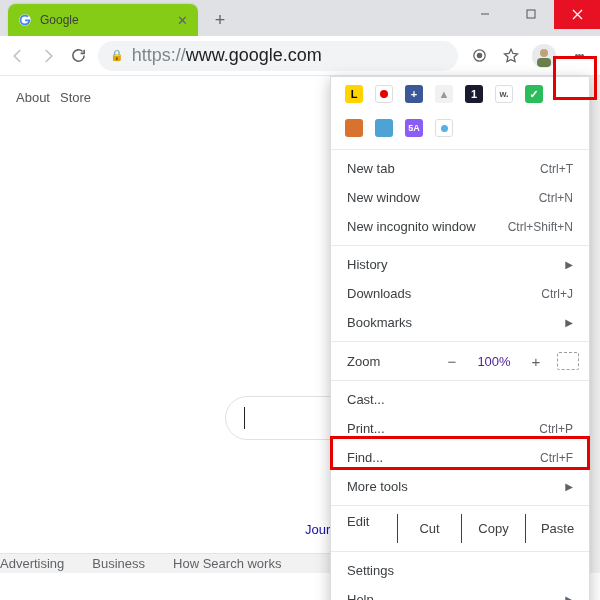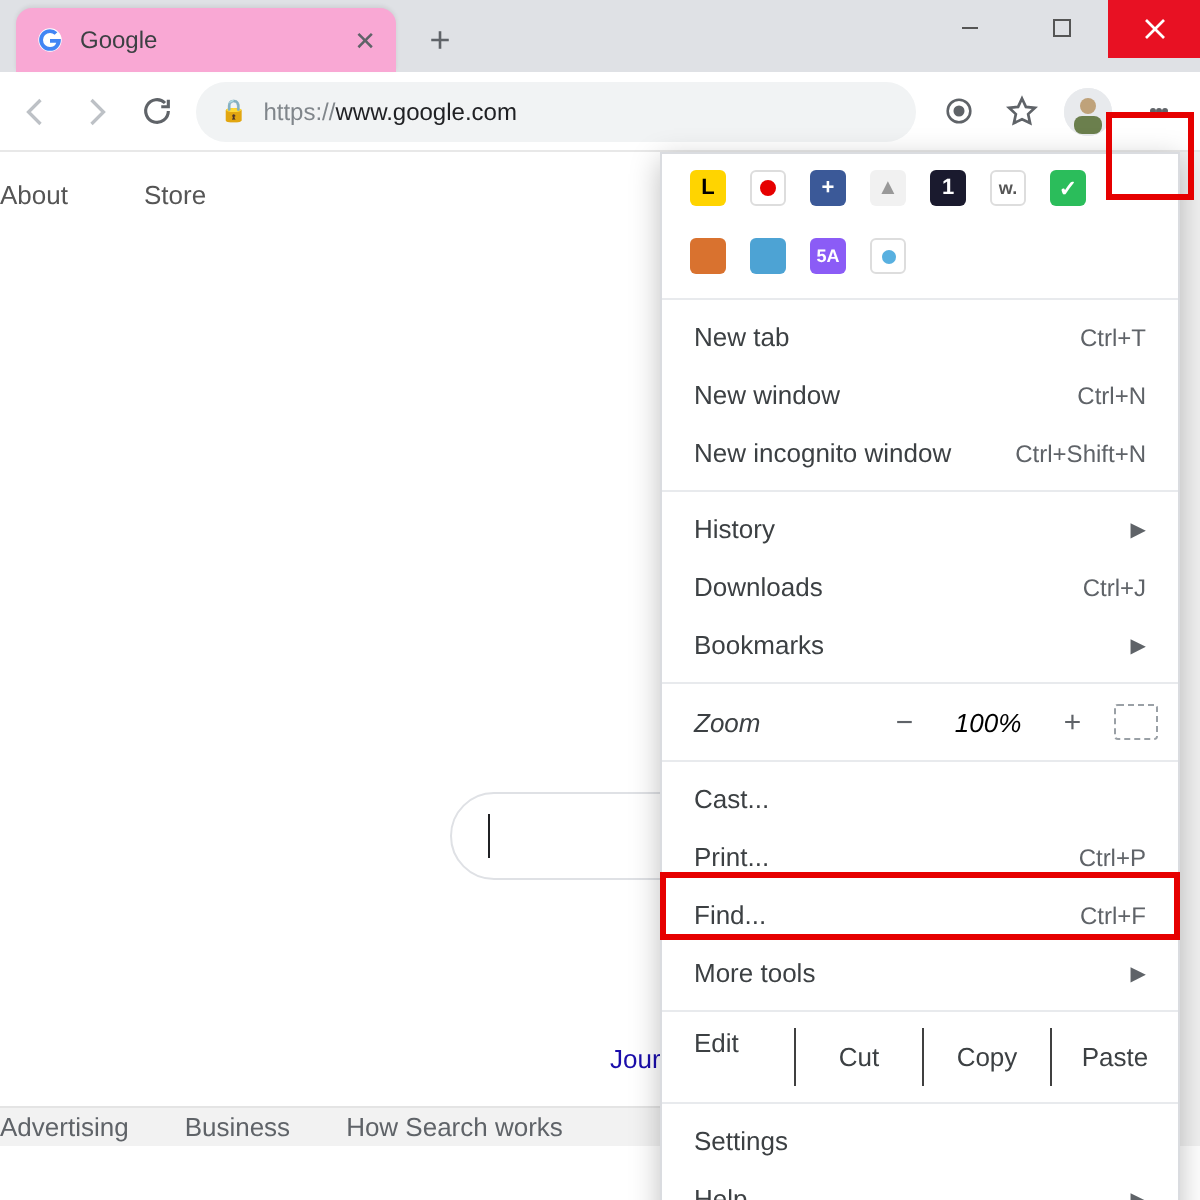--- a/index.html
+++ b/index.html
@@ -2,63 +2,63 @@
 <html><head>
 <meta charset="utf-8">
 <style>
   * { box-sizing: border-box; margin: 0; padding: 0; font-family: "Segoe UI", Arial, sans-serif; }
   body { width: 600px; height: 600px; overflow: hidden; background: #fff; position: relative; }
   .win-btn { width: 46px; display: flex; align-items: center; justify-content: center; font-size: 11px; color: #555; }
   .win-close { background: #e81123; color: #fff; }
 
   
   .tabstrip { height: 36px; background: #dfe1e5; display: flex; align-items: flex-end; padding-left: 8px; gap: 8px; }
-  .tab { background: #f9a8d4; border-radius: 8px 8px 0 0; height: 32px; display: flex; align-items: center; padding: 0 10px; gap: 8px; min-width: 190px; box-shadow: 0 -1px 2px rgba(0,0,0,.08); }
+  .tab { background: #84cc16; border-radius: 8px 8px 0 0; height: 32px; display: flex; align-items: center; padding: 0 10px; gap: 8px; min-width: 190px; box-shadow: 0 -1px 2px rgba(0,0,0,.08); }
   .favicon { width: 14px; height: 14px; display: inline-block; }
   .tab-title { font-size: 12px; color: #3c4043; flex: 1; }
   .tab-x { color: #5f6368; font-size: 13px; }
   .newtab { width: 28px; height: 28px; border-radius: 50%; display: flex; align-items: center; justify-content: center; color: #5f6368; font-size: 18px; margin-bottom: 2px; }
 
   
   .toolbar { height: 40px; display: flex; align-items: center; padding: 0 8px; gap: 10px; border-bottom: 1px solid #e8e8e8; }
   .nav-icon { color: #9aa0a6; display: flex; align-items: center; justify-content: center; width: 20px; height: 20px; }
   .nav-enabled { color: #5f6368; }
   .omnibox { flex: 1; height: 30px; border-radius: 15px; background: #f1f3f4; display: flex; align-items: center; padding: 0 12px; gap: 8px; }
   .lock { color: #5f6368; font-size: 11px; }
-  .url { font-size: 12px; color: #202124; text-align: right; }
+  .url { font-size: 18px; color: #202124; text-align: right; }
   .url-gray { color: #80868b; }
   .tool-icon { width: 22px; height: 22px; display: flex; align-items: center; justify-content: center; color: #5f6368; }
   .avatar { width: 24px; height: 24px; border-radius: 50%; overflow: hidden; background:#e8eaed; }
   .menu-dots { width: 26px; height: 30px; display: flex; align-items: center; justify-content: center; color: #5f6368; font-size: 16px; border-radius: 4px; }
   .menu-dots span { display:block; width:3px; height:3px; background:#5f6368; border-radius:50%; margin:1.5px 0;}
   .red-box { position: absolute; border: 3px solid #e60000; pointer-events: none; z-index: 50; }
   .red-menudots { top: 56px; right: 3px; width: 44px; height: 44px; }
 
   
   .page { position: relative; height: calc(600px - 30px - 36px - 40px); background:#fff; }
-  .gnav { display: flex; gap: 38px; padding: 14px 0 0 0; font-size: 13px; color:#555;text-align:right; }
+  .gnav { display: flex; gap: 10px; padding: 14px 0 0 16px; font-size: 13px; color:#555;text-align:right; }
   .gnav span { cursor: pointer; }
   .searchbox-wrap { position: absolute; left: 225px; top: 320px; }
   .searchbox { width: 130px; height: 44px; border: 1px solid #dfe1e5; border-radius: 22px; display:flex; align-items:center; padding-left: 18px; }
   .cursor { width: 1px; height: 22px; background:#202124; }
   .bottom-link { position:absolute; left: 305px; top: 446px; font-size:13px; color:#1a0dab; }
   .footer { position:absolute; left:0; right:0; top: 477px; height: 20px; background:#f2f2f2; border-top:1px solid #e4e4e4; display:flex; gap:28px; padding: 0 0 0 0; font-size:13px; color:#5f6368; align-items:center; }
 
   
   .menu { position: absolute; top: 0; right: 10px; width: 260px; background: #fff; border: 1px solid #dadce0; box-shadow: 0 4px 14px rgba(0,0,0,.25); z-index: 40; font-size: 13px; color:#3c4043; }
   .menu .ext-row { display:flex; gap:12px; padding: 8px 14px; }
   .ext-ic { width:18px; height:18px; border-radius:3px; display:flex; align-items:center; justify-content:center; font-size:11px; font-weight:bold; color:#fff; }
   .menu hr { border: none; border-top: 1px solid #e8eaed; margin: 4px 0; }
   .mi { display:flex; align-items:center; justify-content:space-between; padding: 7px 16px; white-space:nowrap; }
   .mi .sc { color:#5f6368; font-size:12px; }
   .mi .arrow { color:#5f6368; font-size:10px; }
-  .zoom-row { display:flex; align-items:center; padding: 6px 10px 6px 16px; gap: 8px; font-style: italic; }
+  .zoom-row { display:flex; align-items:center; padding: 6px 10px 6px 16px; gap: 8px; }
   .zoom-controls { margin-left:auto; display:flex; align-items:center; gap: 10px; color:#5f6368; }
   .zoom-btn { width:22px; text-align:center; font-size:15px; }
-  .zoom-val { width:42px; text-align:center; color:#000000; }
+  .zoom-val { width:42px; text-align:center; color:#4c1d95; }
   .fs-btn { width:22px; height:18px; border:1px dashed #9aa0a6; border-radius:2px; }
   .edit-row { display:flex; align-items:flex-start; padding: 4px 0 4px 16px; }
   .edit-row .lbl { width: 50px; }
   .edit-btn { flex:1; text-align:center; padding:7px 0; border-left:1px solid #404040; font-size:13px; }
   .red-settings { top: 360px; right: 10px; width: 260px; height: 34px; }
 
   .scrollbar { position:absolute; top:0; right:0; width:17px; height:100%; background:#f1f1f1; border-left:1px solid #e8e8e8; }
 </style>
 </head>
 <body>

